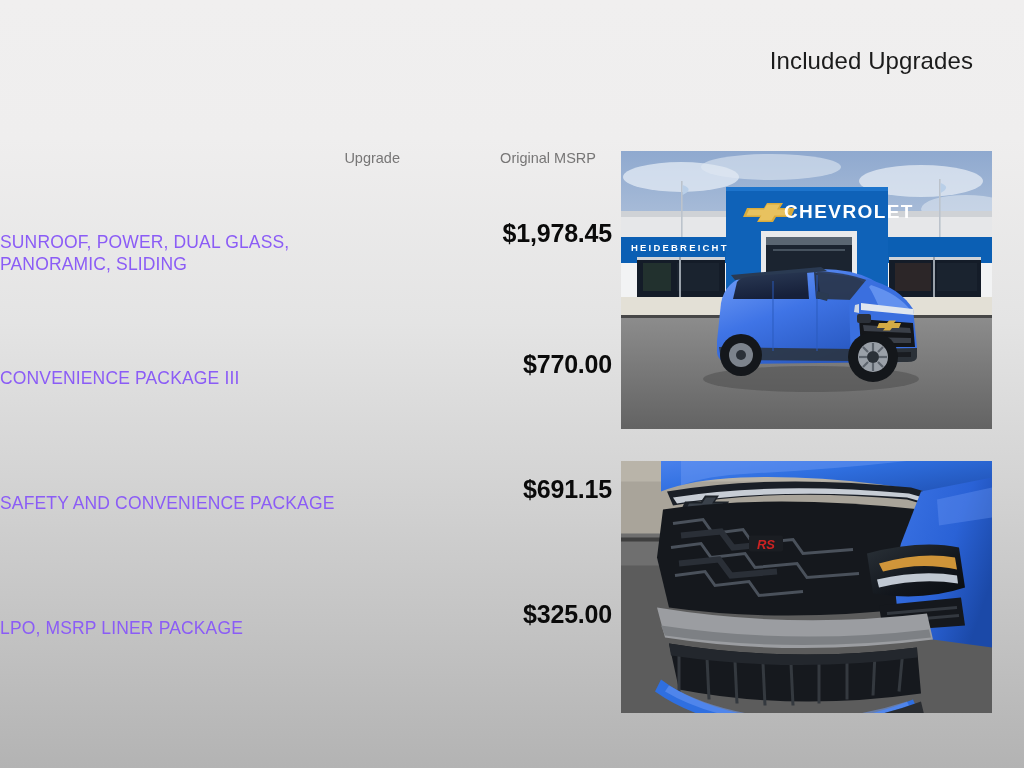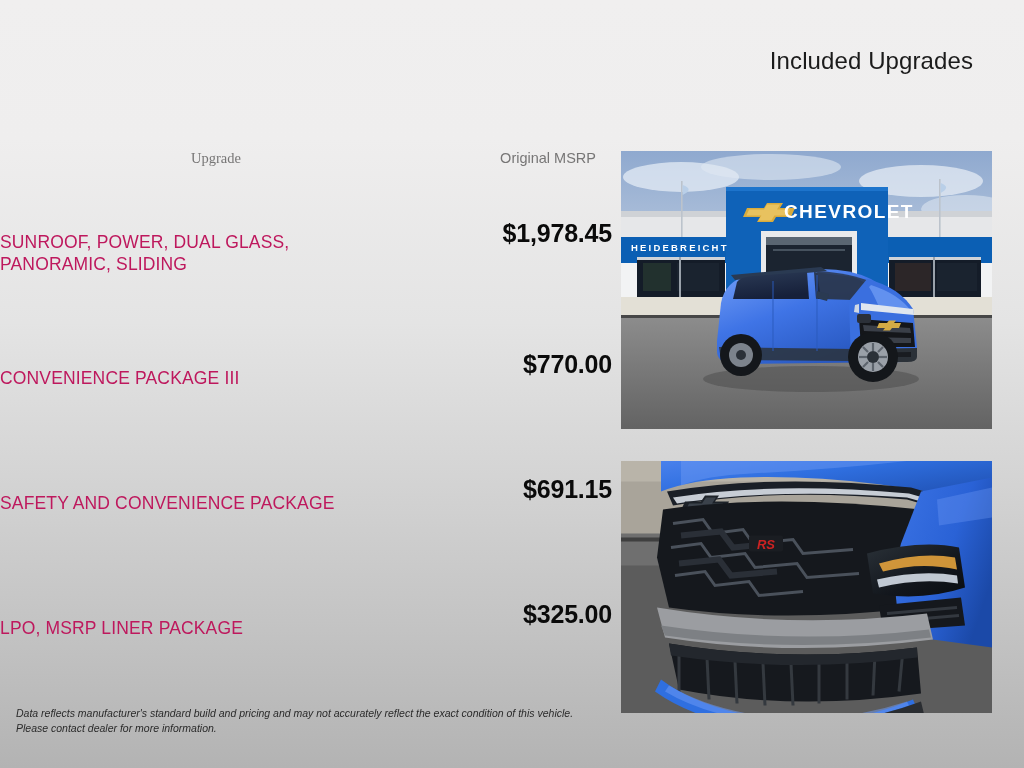--- a/index.html
+++ b/index.html
@@ -50,36 +50,35 @@
 
   .table th {
     font-weight: 400;
     font-size: 14.5px;
     color: #777676;
     padding: 0 0 0 0;
     height: 40px;
     vertical-align: top;
   }
   .table th.h-label {
-    text-align: center;
+    text-align: right;
     padding-left: 32px;
-    font-family: Liberation Serif, serif;
   }
   .table th.h-price {
     text-align: right;
     padding-right: 16px;
   }
 
   .table td {
     vertical-align: middle;
     padding: 0;
   }
   .row-label {
     font-size: 17.5px;
-    color: #be185d;
+    color: #8b5cf6;
     letter-spacing: 0.15px;
     line-height: 22px;
     padding-left: 16px;
     text-align: left;
   }
   .row-price {
     font-size: 25px;
     font-weight: bold;
     color: #0a0a0a;
     text-align: right;
@@ -160,24 +159,20 @@
           <td class="row-price">$691.15</td>
         </tr>
         <tr class="upgrade-row">
           <td class="row-label">LPO, MSRP LINER PACKAGE</td>
           <td class="row-price">$325.00</td>
         </tr>
       </tbody>
     </table>
   </div>
 
-  <div class="disclaimer">
-    <div>Data reflects manufacturer's standard build and pricing and may not accurately reflect the exact condition of this vehicle.</div>
-    <div>Please contact dealer for more information.</div>
-  </div>
 
   <div class="photo photo-top">
     <svg viewBox="0 0 371 278" preserveAspectRatio="xMidYMid slice">
       <defs>
         <linearGradient id="skyG" x1="0" y1="0" x2="0" y2="1">
           <stop offset="0%" stop-color="#8fa9cf"></stop>
           <stop offset="55%" stop-color="#a8bcd8"></stop>
           <stop offset="100%" stop-color="#c6d2e0"></stop>
         </linearGradient>
         <linearGradient id="bodyG" x1="0.1" y1="0" x2="0.85" y2="1">

